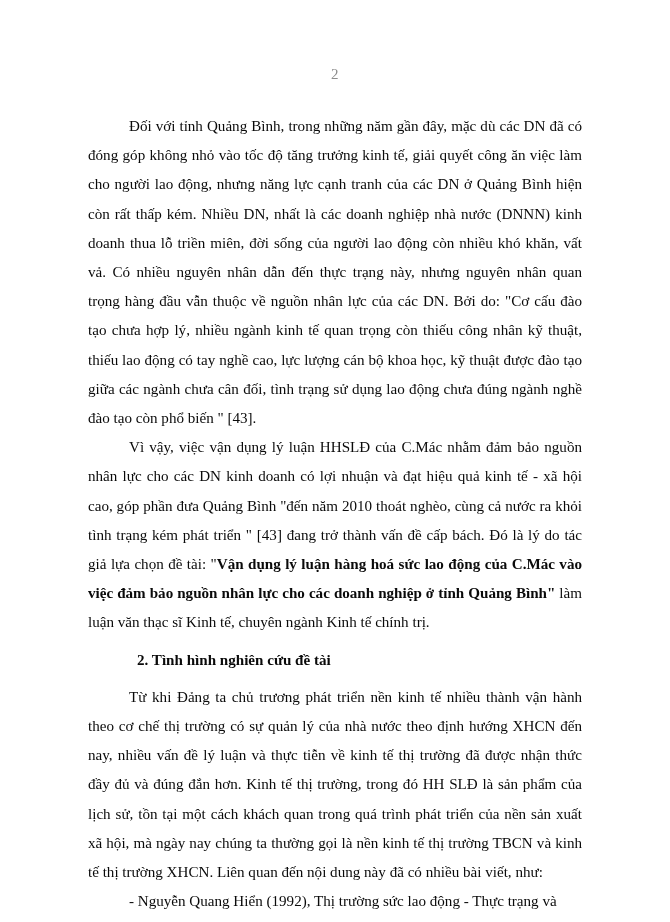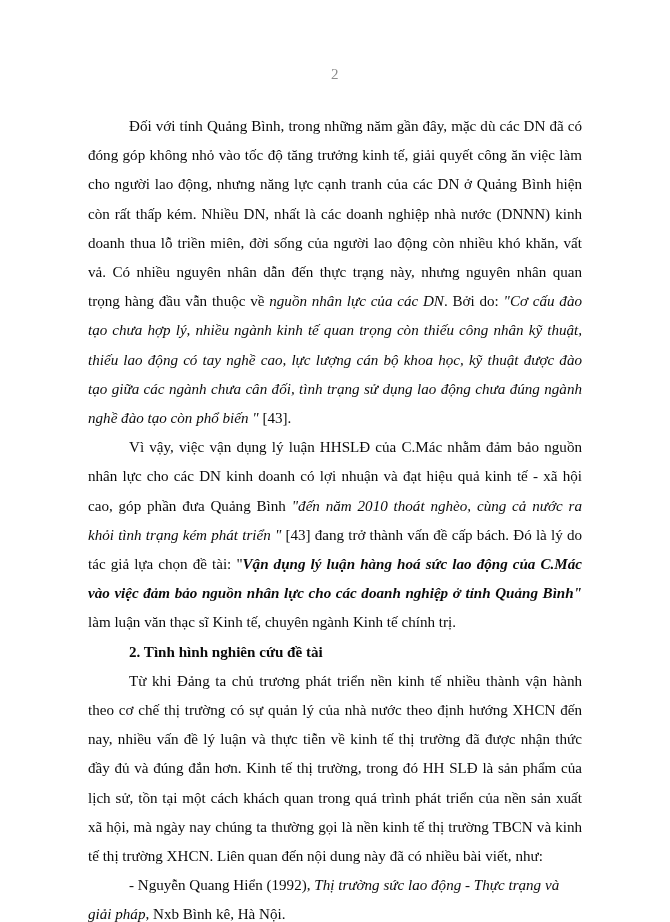--- a/index.html
+++ b/index.html
@@ -40,29 +40,29 @@
     line-height: 29.2px;
     text-align: justify;
     text-justify: inter-word;
     -webkit-hyphens: none;
     hyphens: none;
   }
   p.indent {
     text-indent: 41px;
   }
   .heading {
-    margin: 0;
+    margin: 8px;
     font-size: 15.1px;
     line-height: 29.2px;
     font-weight: bold;
     text-indent: 41px;
     text-align: left;
   }
-  .i   { font-style: italic; }
-  .bi  { font-style: italic; font-weight: bold; }
+  .i   { }
+  .bi  { font-weight: bold; }
   .ragged { text-align: left; }
 </style>
 </head>
 <body>
 
 <div class="page">
 
   <div class="page-number">2</div>
 
   <div class="content">

